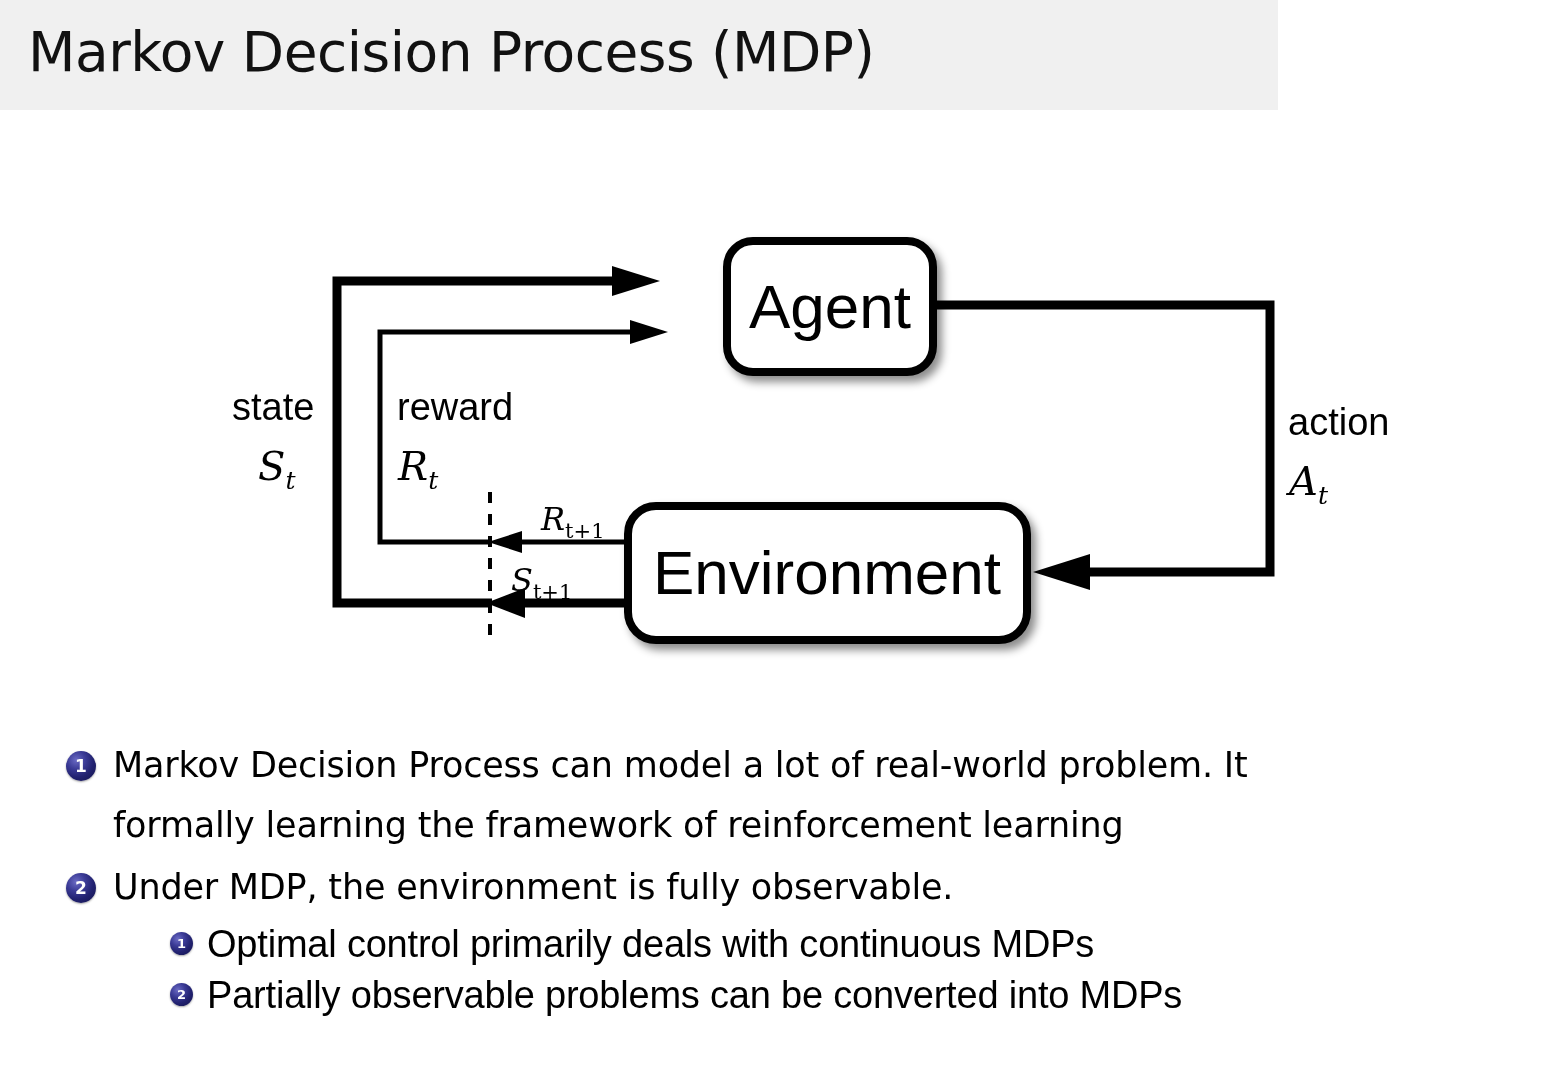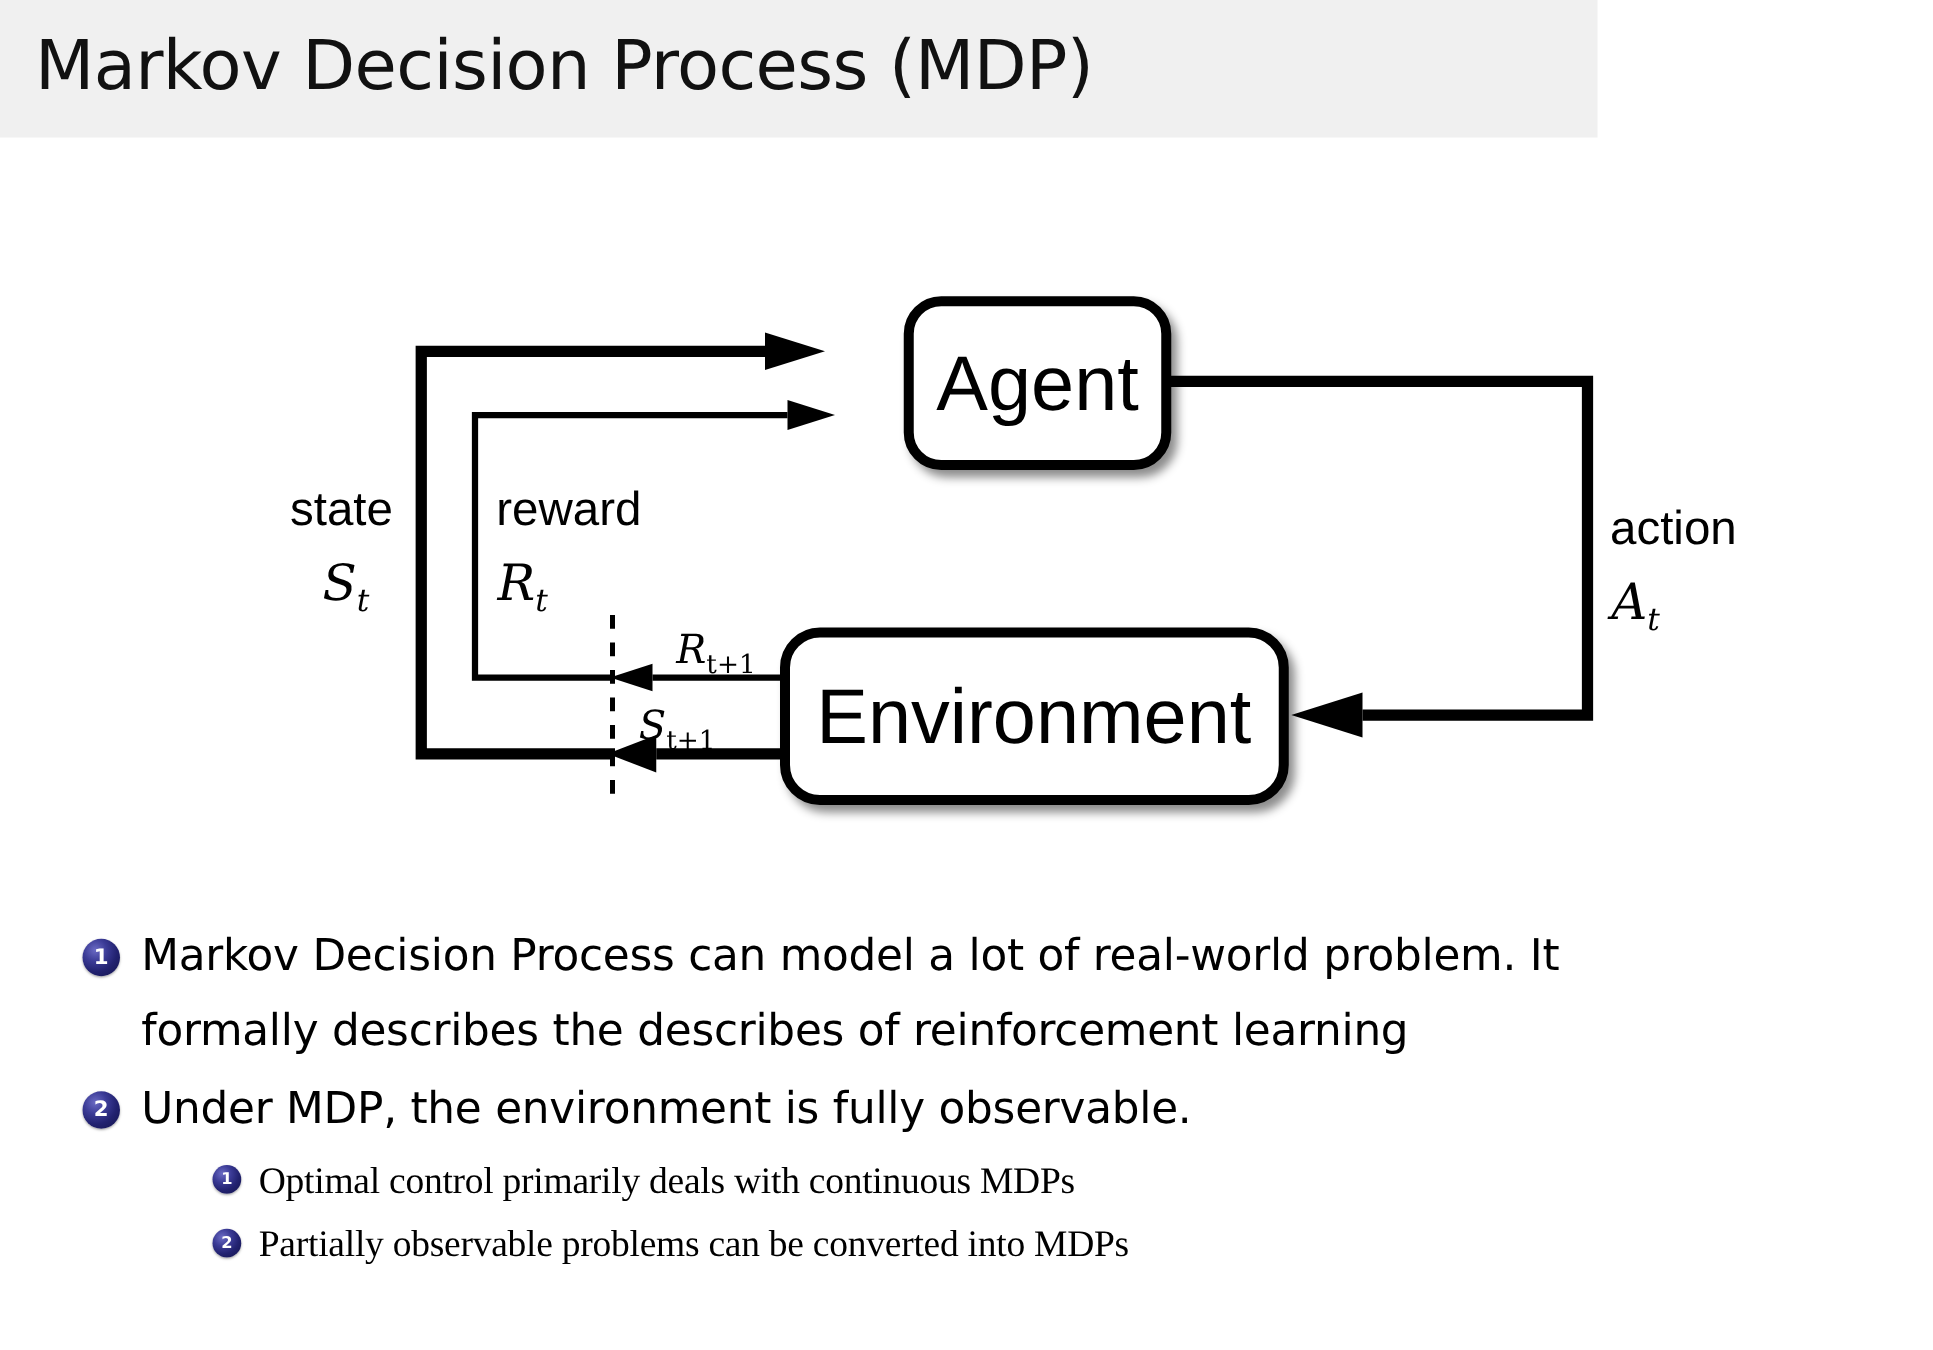--- a/index.html
+++ b/index.html
@@ -128,22 +128,22 @@
     color: #000000;
   }
   .text-lvl1 {
     font-family: "DejaVu Sans", sans-serif;
     font-size: 35px;
     line-height: 60px;
     width: 1400px;
     letter-spacing: -0.2px;
   }
   .text-lvl2 {
-    font-family: Liberation Serif, serif;
-    font-size: 30px;
+    font-family: Liberation Sans, sans-serif;
+    font-size: 38px;
     line-height: 51px;
     width: 1320px;
     letter-spacing: -0.2px;
   }
   .line-block { display: block; }
 </style>
 </head>
 <body>
 
 <div id="header-band">
@@ -222,21 +222,21 @@
     </text>
   </svg>
 </div>
 
 <div id="bullet-list">
 
   <div class="bullet-row lvl1">
     <div class="marker marker-lvl1">1</div>
     <div class="bullet-text text-lvl1">
       <span class="line-block">Markov Decision Process can model a lot of real-world problem. It</span>
-      <span class="line-block">formally describes the describes of reinforcement learning</span>
+      <span class="line-block">formally learning the framework of reinforcement learning</span>
     </div>
   </div>
 
   <div class="bullet-row lvl1">
     <div class="marker marker-lvl1">2</div>
     <div class="bullet-text text-lvl1">
       <span class="line-block">Under MDP, the environment is fully observable.</span>
     </div>
   </div>
 

